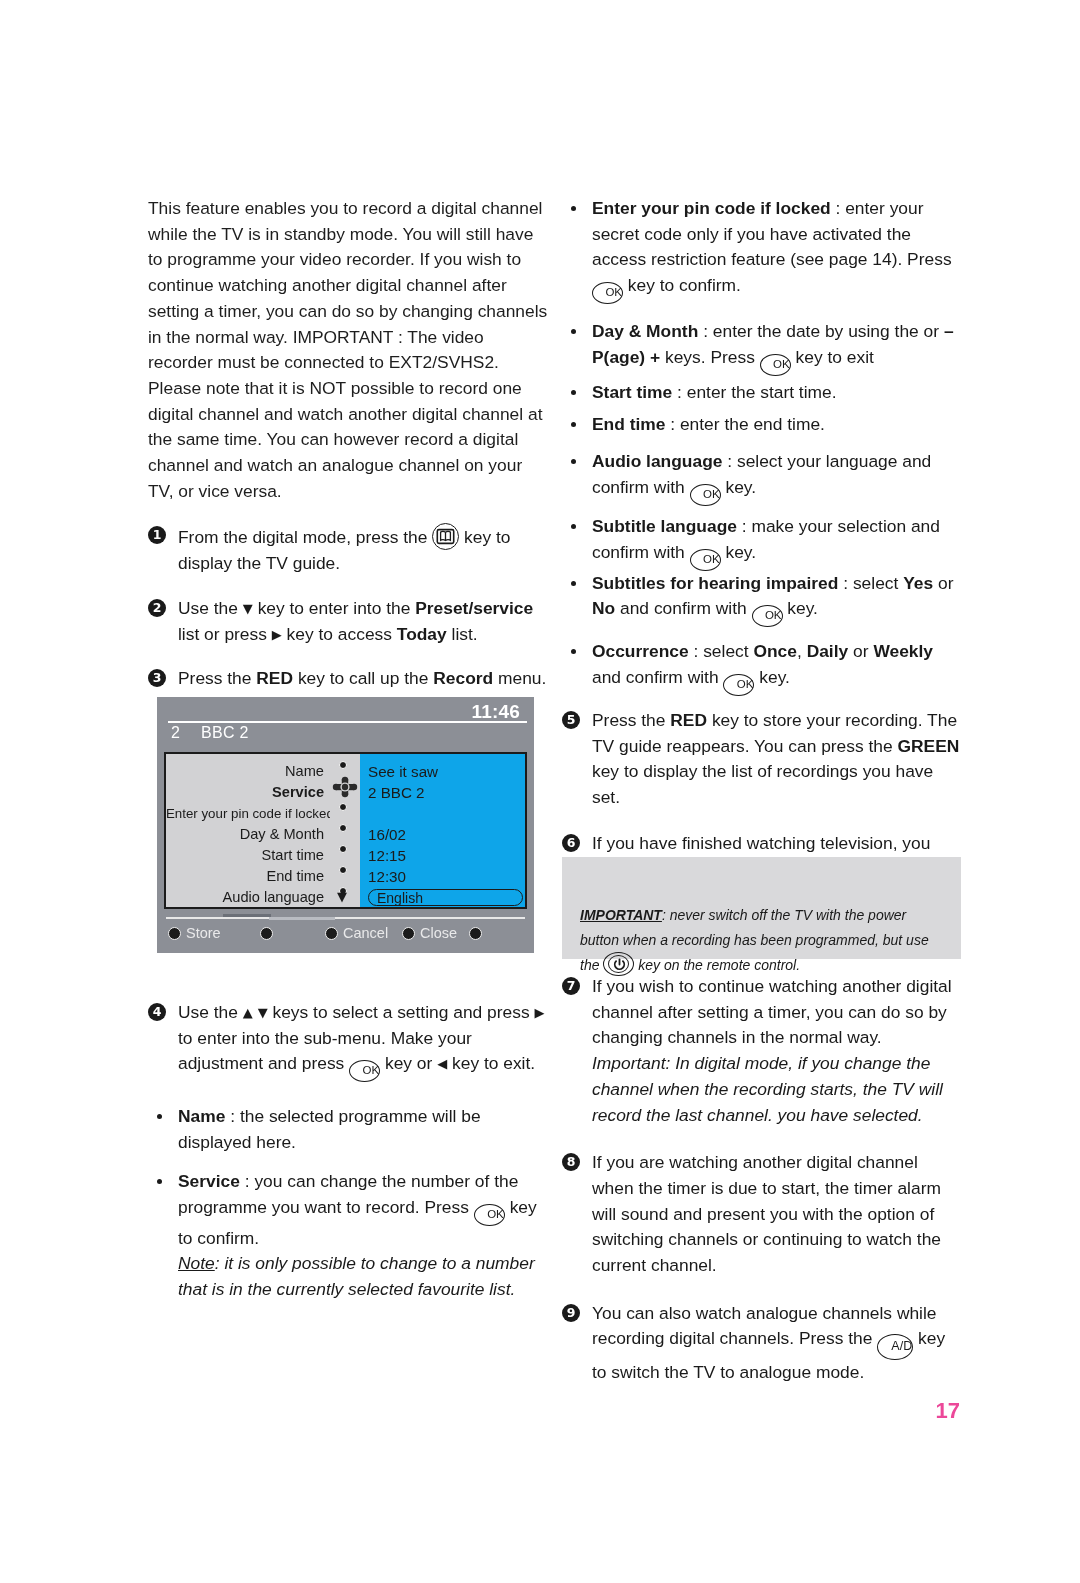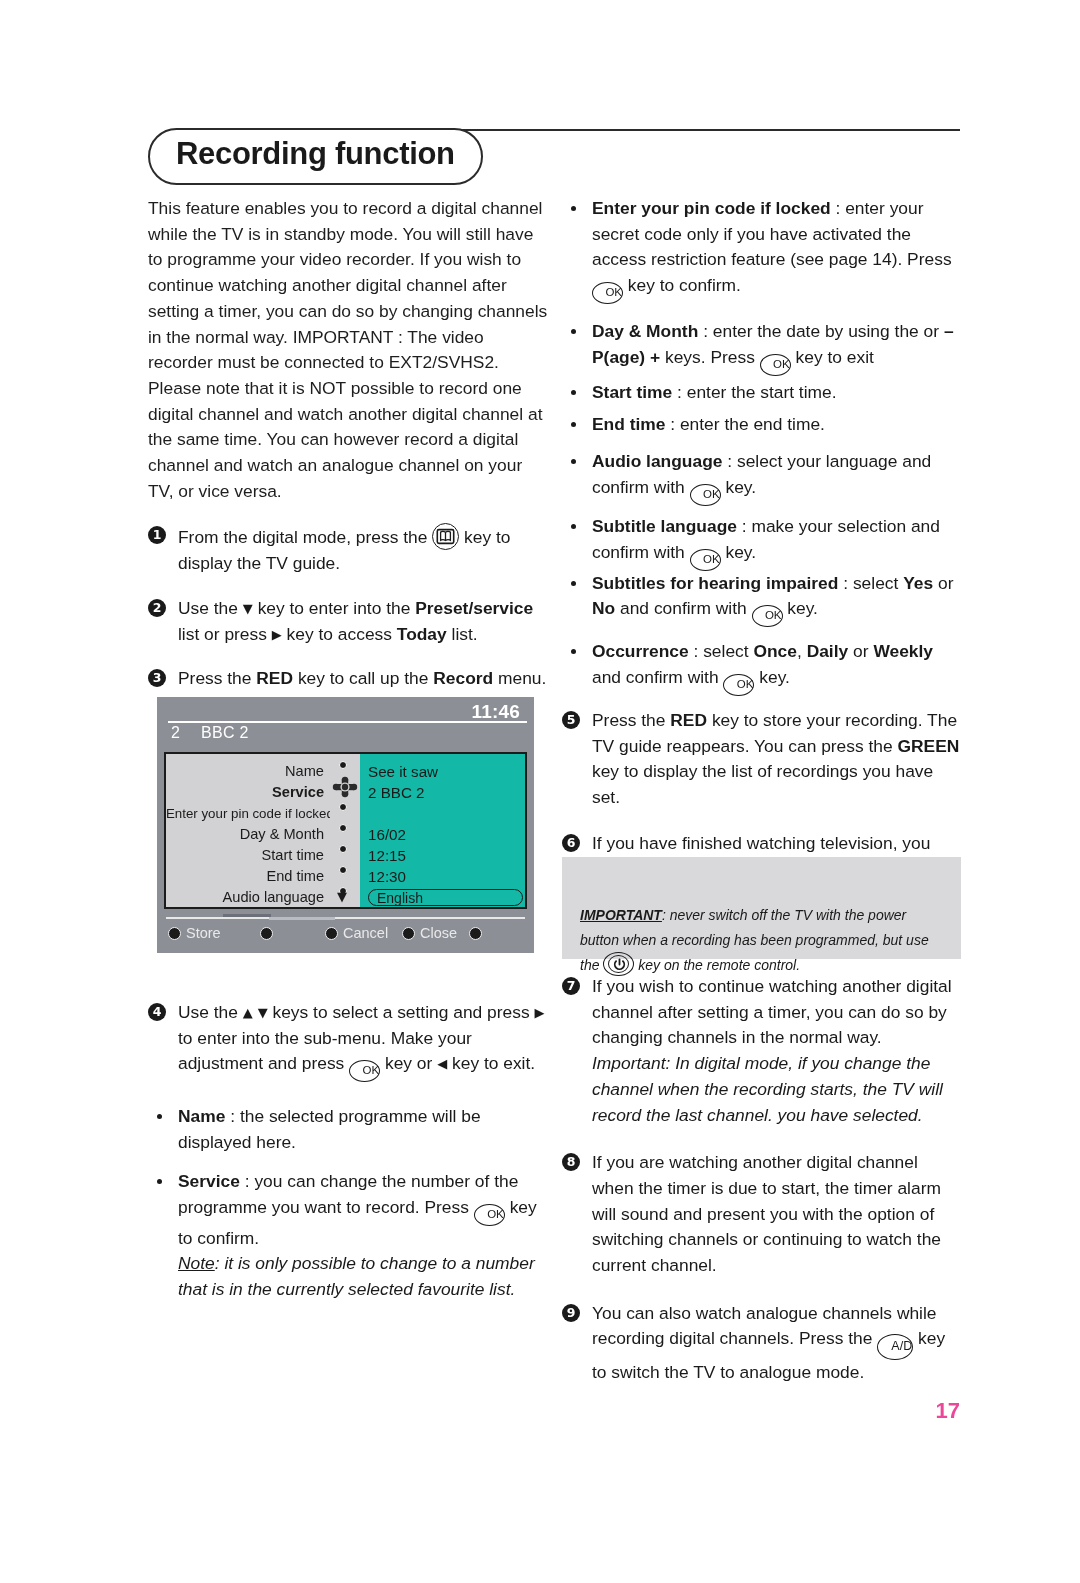--- a/index.html
+++ b/index.html
@@ -155,21 +155,21 @@
     position: relative;
     padding: 7px 0 0 0;
   }
   .tv-mid {
     width: 30px;
     background: #d2d2d4;
     position: relative;
   }
   .tv-right {
     flex: 1;
-    background: #14b8a6;
+    background: #0ea5e9;
     position: relative;
     padding: 7px 0 0 8px;
   }
   .tv-lbl {
     height: 21px;
     line-height: 21px;
     text-align: right;
     padding-right: 6px;
     font-size: 14.6px;
     color: #1b1b1b;
@@ -246,24 +246,20 @@
   .pageno {
     position: absolute; right: 120px; top: 1398px;
     font-size: 22px; font-weight: bold; color: #ec4899;
   }
 </style>
 </head>
 <body>
 
 <div class="page">
 
-  <div class="header">
-    <div class="header-rule"></div>
-    <div class="title-pill">Recording function</div>
-  </div>
 
   <div class="col col-left">
 
     <p class="para">This feature enables you to record a digital channel while the TV is in standby mode. You will still have to programme your video recorder. If you wish to continue watching another digital channel after setting a timer, you can do so by changing channels in the normal way. IMPORTANT : The video recorder must be connected to EXT2/SVHS2. Please note that it is NOT possible to record one digital channel and watch another digital channel at the same time. You can however record a digital channel and watch an analogue channel on your TV, or vice versa.</p>
 
     <div class="item">
       <span class="marker">1</span>
       <div class="body">
         <span>From the digital mode, press the</span>
         <span class="guidekey">

